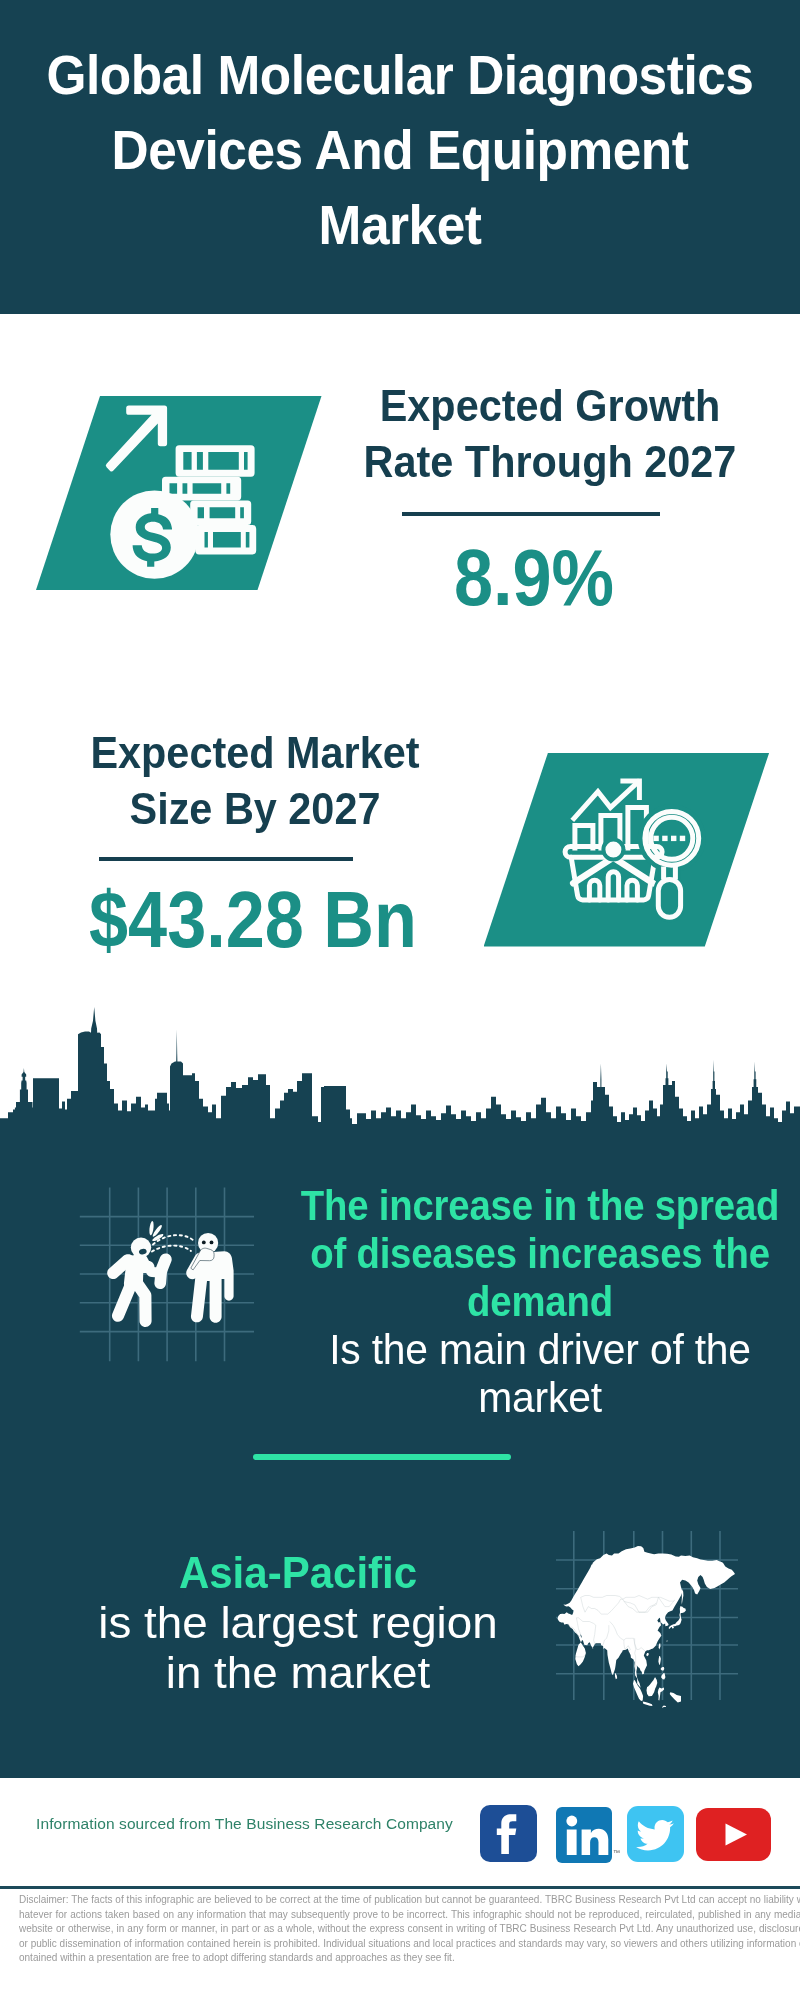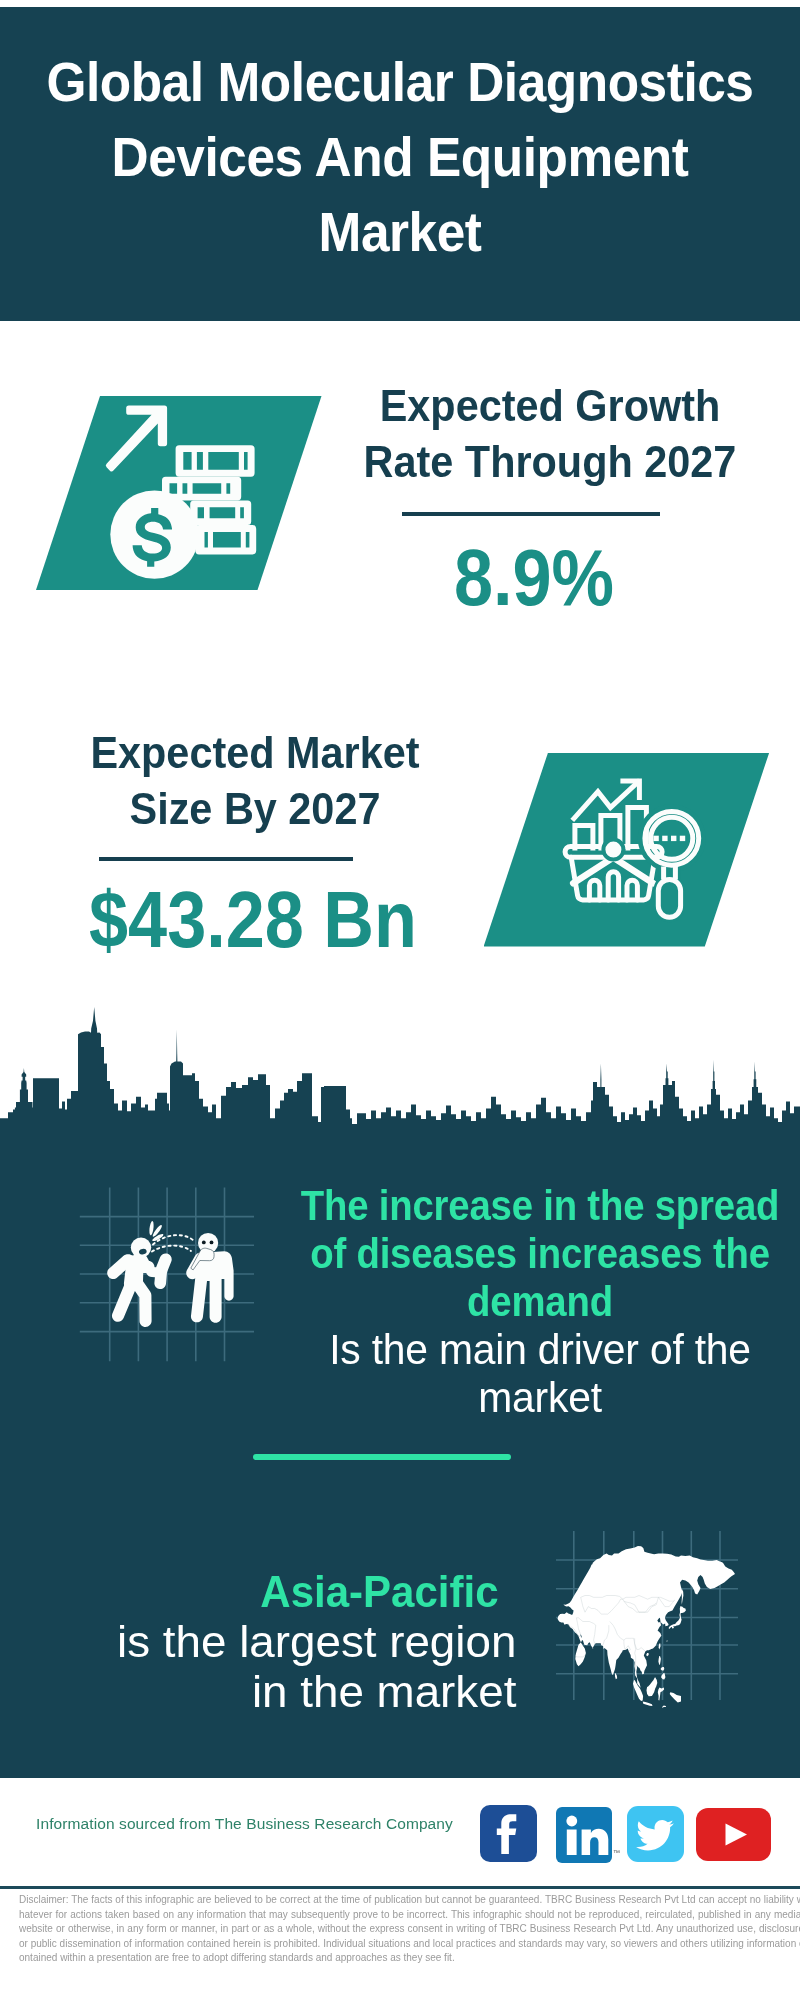--- a/index.html
+++ b/index.html
@@ -1,21 +1,21 @@
 <!DOCTYPE html>
 <html><head>
 <meta charset="utf-8">
 <style>
   * { margin:0; padding:0; box-sizing:border-box; }
   html,body { width:800px; height:2000px; }
   body { font-family:"Liberation Sans", sans-serif; background:#ffffff; overflow:hidden; }
   .page { position:relative; width:800px; height:2000px; background:#fff; }
 
   
-  .header { position:absolute; left:0; top:7px; width:800px; height:314px; background:#164252; }
+  .header { position:absolute; left:0; top:0; width:800px; height:314px; background:#164252; }
   .header h1 { position:absolute; left:10px; top:38px; width:780px; color:#ffffff; font-size:55px;
                font-weight:bold; text-align:center; line-height:75px; letter-spacing:-0.5px; transform:scaleX(0.935); }
 
   
   .paral { position:absolute; background:#1B8F86; }
   .stat-title { position:absolute; color:#163F4F; font-weight:bold; font-size:43.5px; line-height:56px;
                 text-align:center; letter-spacing:0px; transform:scaleX(0.952); }
   .rule { position:absolute; background:#163F4F; height:4px; }
   .stat-value { position:absolute; color:#1B8F86; font-weight:bold; font-size:80px; text-align:center;
                 letter-spacing:0px; transform:scaleX(0.878); }
@@ -24,21 +24,21 @@
   .darkwrap { position:absolute; left:0; top:1000px; width:648px; height:778px; }
   .darkbody { position:absolute; left:0; top:124px; width:800px; height:654px; background:#164252; }
   .skyline { position:absolute; left:0; top:0; width:800px; height:125px; }
 
 
   .drvtext { position:absolute; left:255px; top:182px; width:570px; text-align:center; }
   .drvtext > span { display:block; font-size:42px; font-weight:bold; line-height:48px; letter-spacing:-0.2px;
                     transform:scaleX(0.912); }
   .drv-sub { font-weight:normal !important; transform:scaleX(0.972) !important; }
   .divider { position:absolute; left:253px; top:454px; width:258px; height:6px; background:#2EE3A5; border-radius:3px; }
-  .rgntext { position:absolute; left:88px; top:567px; width:420px; text-align:right; }
+  .rgntext { position:absolute; left:88px; top:548px; width:420px; text-align:center; }
   .rgntext > span { display:block; font-size:44px; line-height:50px; font-weight:normal; letter-spacing:0px;
                     transform:scaleX(1.04); }
   .rgn-hl { font-weight:bold !important; transform:scaleX(0.955) !important; }
   .rgn-sub { font-weight:normal; }
 
   .footer { position:absolute; left:0; top:1778px; width:800px; height:222px; background:#ffffff; }
   .src { position:absolute; left:36px; top:34px; color:#2E8268; font-size:15.5px; line-height:24px; letter-spacing:0.1px; }
   .soc { position:absolute; display:block; }
   .soc svg { width:100%; height:100%; display:block; }
   .fb { left:480px; top:27px; width:57px; height:57px; background:#1D4E96; border-radius:10px; }

